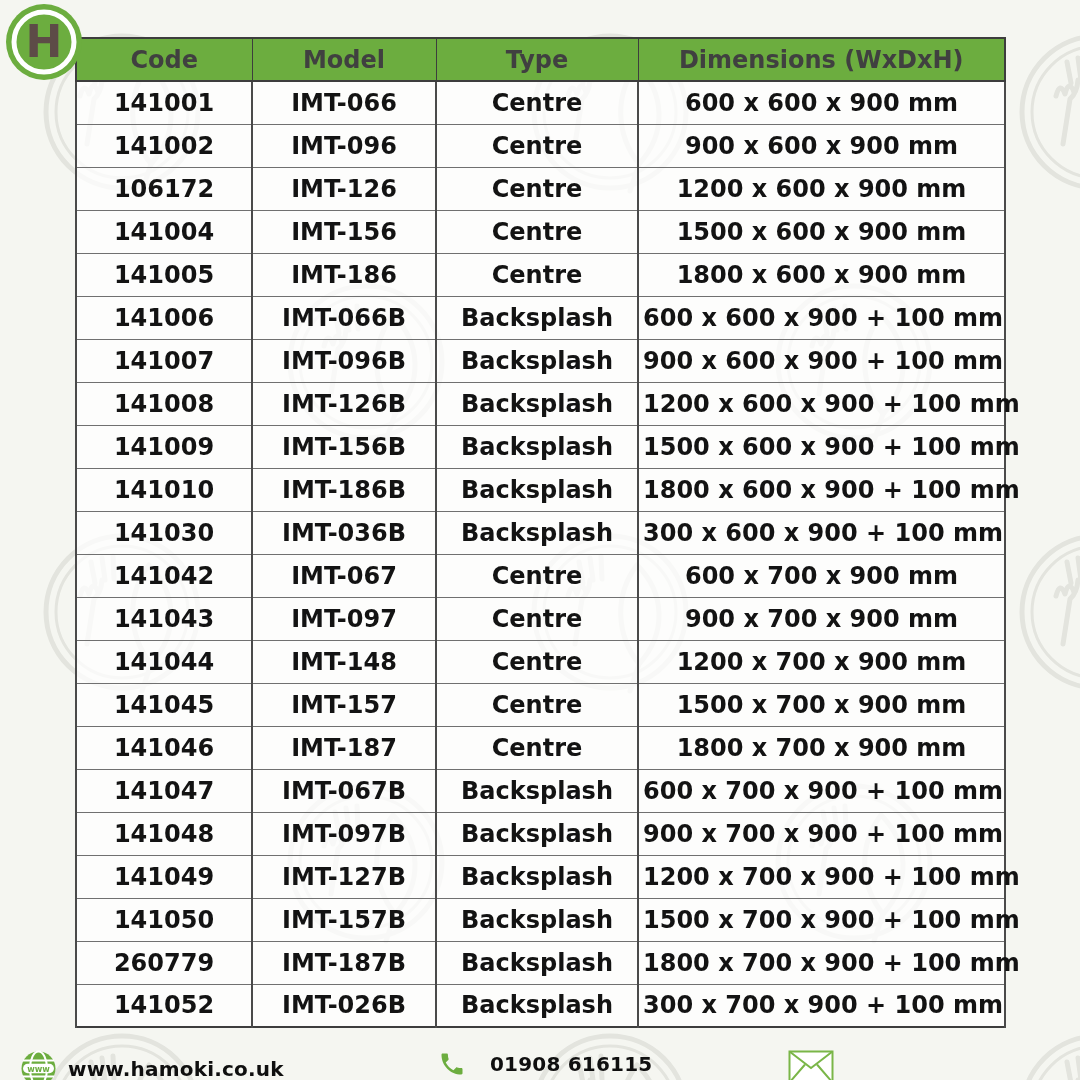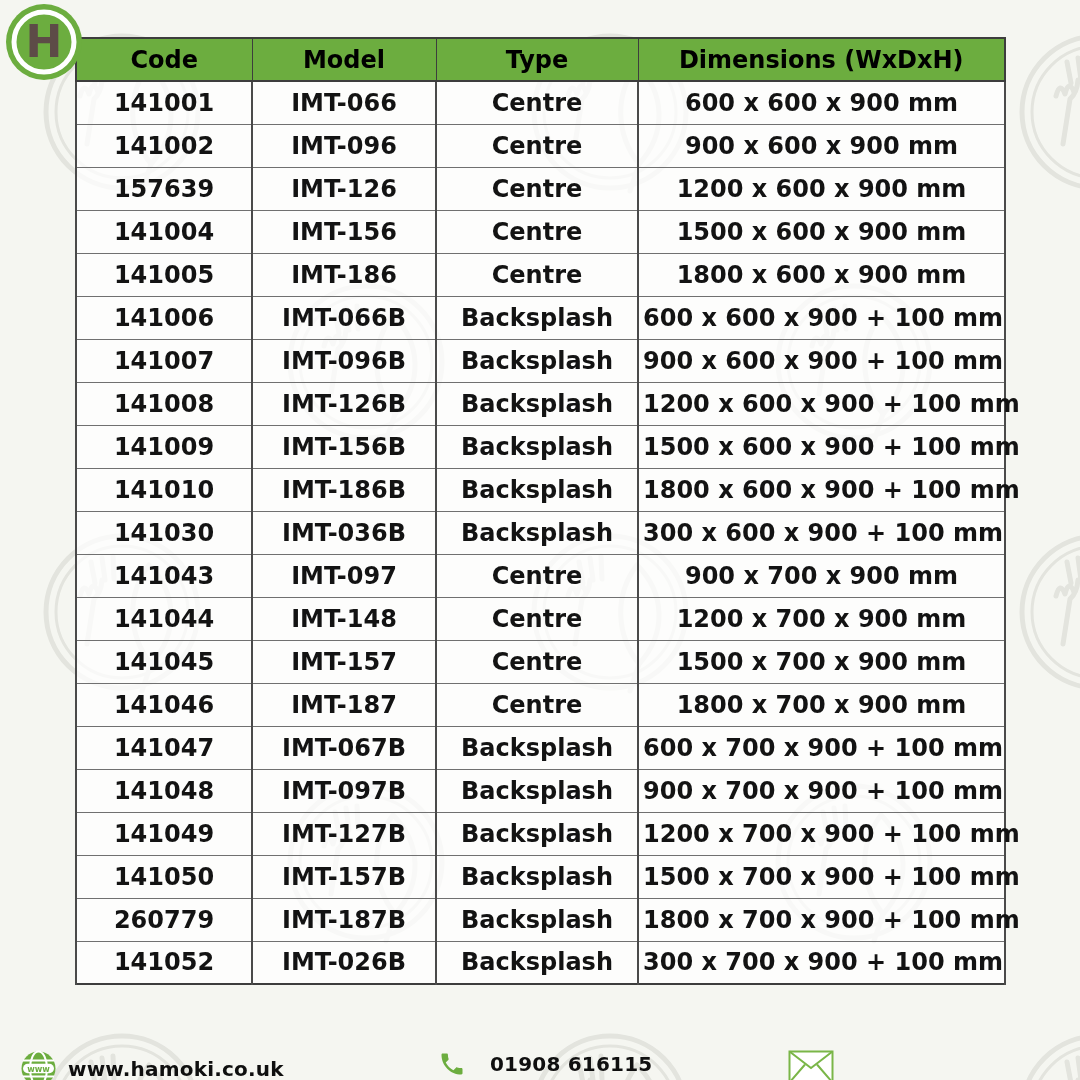--- a/index.html
+++ b/index.html
@@ -26,21 +26,21 @@
     position:absolute;left:75px;top:37px;width:929px;z-index:1;
     border-collapse:collapse;table-layout:fixed;
     border:2px solid var(--border-dark);
   }
   col.c-code{width:176px;}
   col.c-model{width:184px;}
   col.c-type{width:202px;}
   col.c-dim{width:367px;}
   th{
     height:43px;background:var(--accent);
-    font-size:24px;font-weight:bold;text-align:center;color:#000000;
+    font-size:24px;font-weight:bold;text-align:center;color:#404040;
     border:1px solid var(--border-dark);
     border-bottom:2px solid var(--border-dark);
     margin-top:16px;
   }
   td{
     height:43px;background:rgba(255,255,255,0.74);
     font-size:24px;font-weight:bold;text-align:center;
     border-left:2px solid var(--border-mid);
     border-right:2px solid var(--border-mid);
     border-top:1px solid var(--border-light);
@@ -110,21 +110,21 @@
         <td>Centre</td>
         <td>600 x 600 x 900 mm</td>
       </tr>
       <tr>
         <td>141002</td>
         <td>IMT-096</td>
         <td>Centre</td>
         <td>900 x 600 x 900 mm</td>
       </tr>
       <tr>
-        <td>157639</td>
+        <td>106172</td>
         <td>IMT-126</td>
         <td>Centre</td>
         <td>1200 x 600 x 900 mm</td>
       </tr>
       <tr>
         <td>141004</td>
         <td>IMT-156</td>
         <td>Centre</td>
         <td>1500 x 600 x 900 mm</td>
       </tr>
@@ -162,20 +162,26 @@
         <td>141010</td>
         <td>IMT-186B</td>
         <td>Backsplash</td>
         <td>1800 x 600 x 900 + 100 mm</td>
       </tr>
       <tr>
         <td>141030</td>
         <td>IMT-036B</td>
         <td>Backsplash</td>
         <td>300 x 600 x 900 + 100 mm</td>
+      </tr>
+      <tr>
+        <td>141042</td>
+        <td>IMT-067</td>
+        <td>Centre</td>
+        <td>600 x 700 x 900 mm</td>
       </tr>
       <tr>
         <td>141043</td>
         <td>IMT-097</td>
         <td>Centre</td>
         <td>900 x 700 x 900 mm</td>
       </tr>
       <tr>
         <td>141044</td>
         <td>IMT-148</td>

